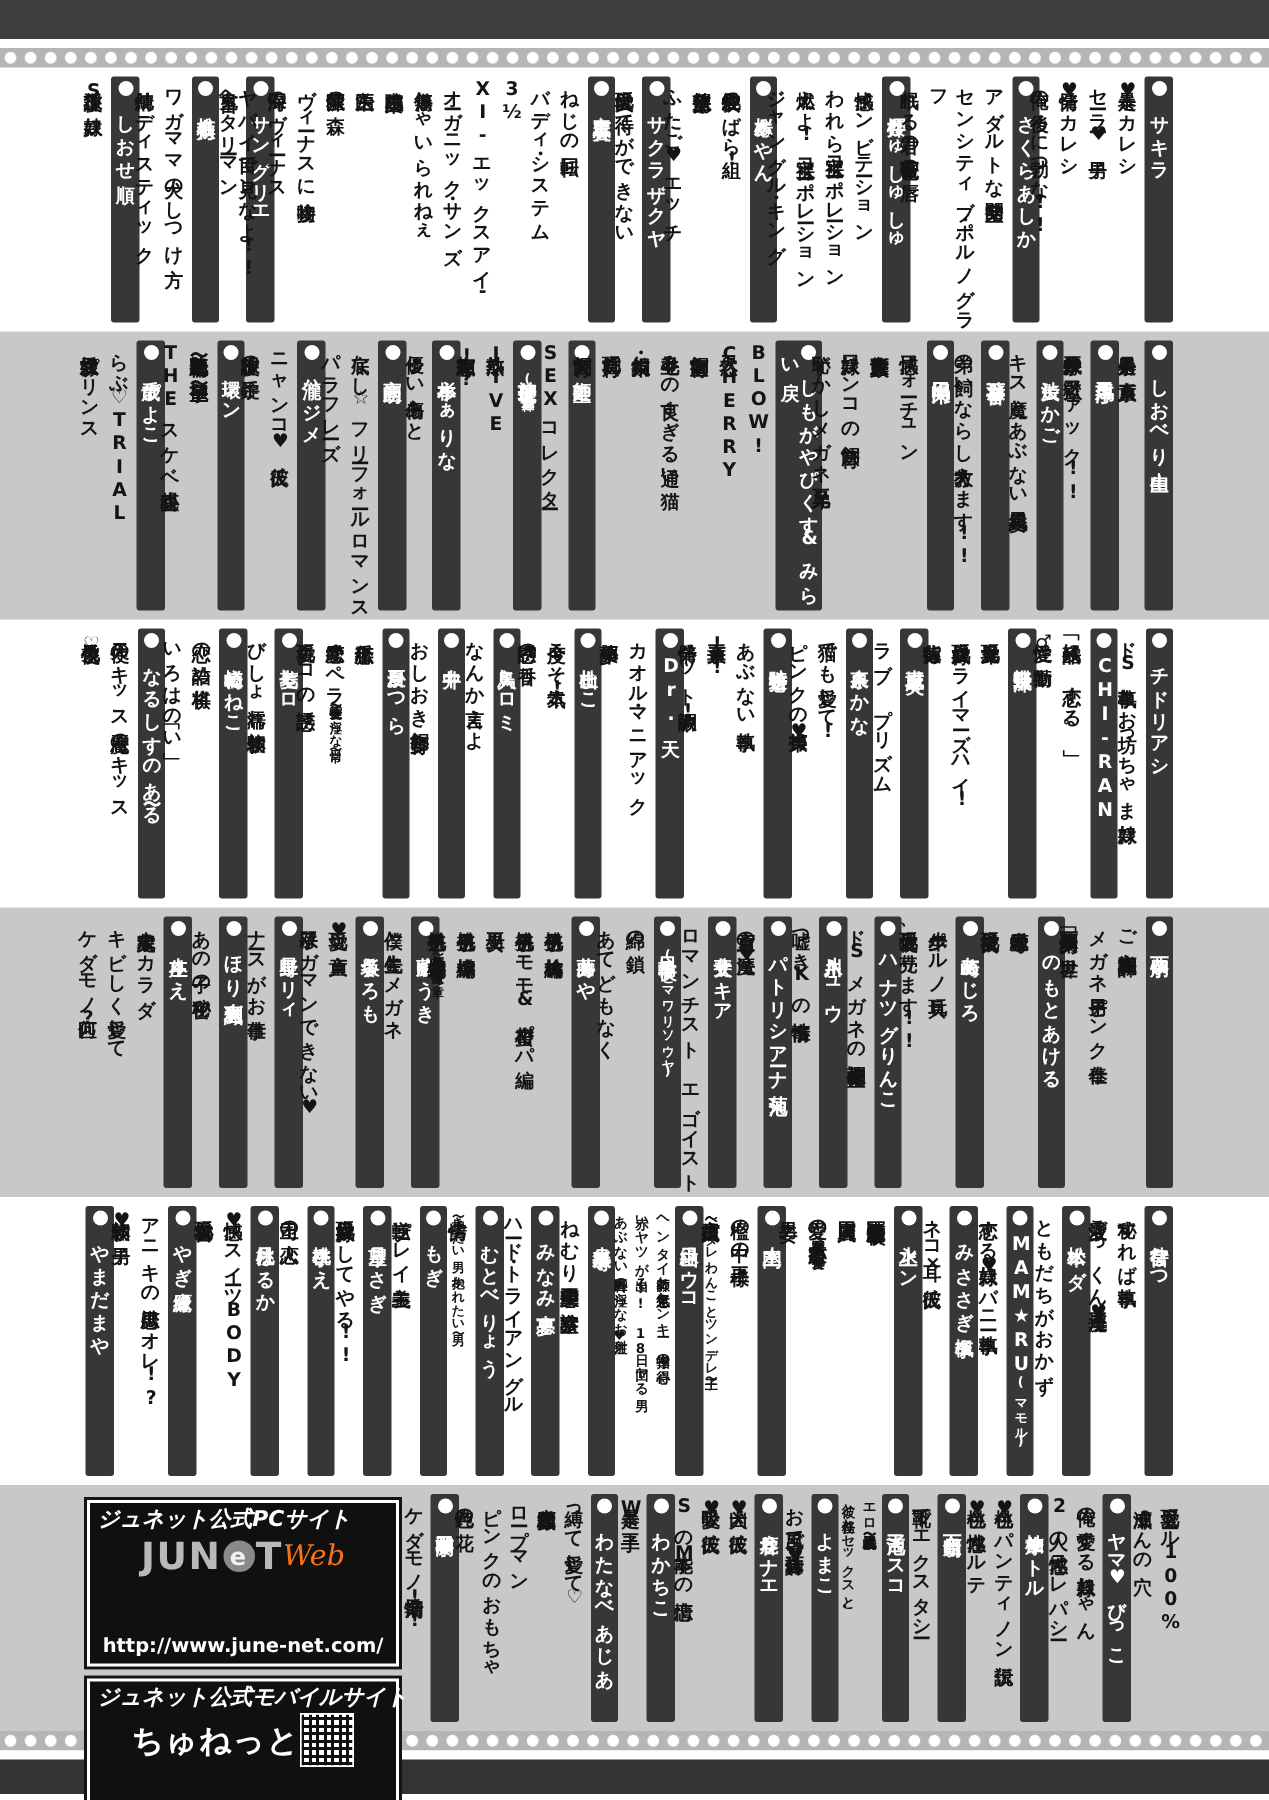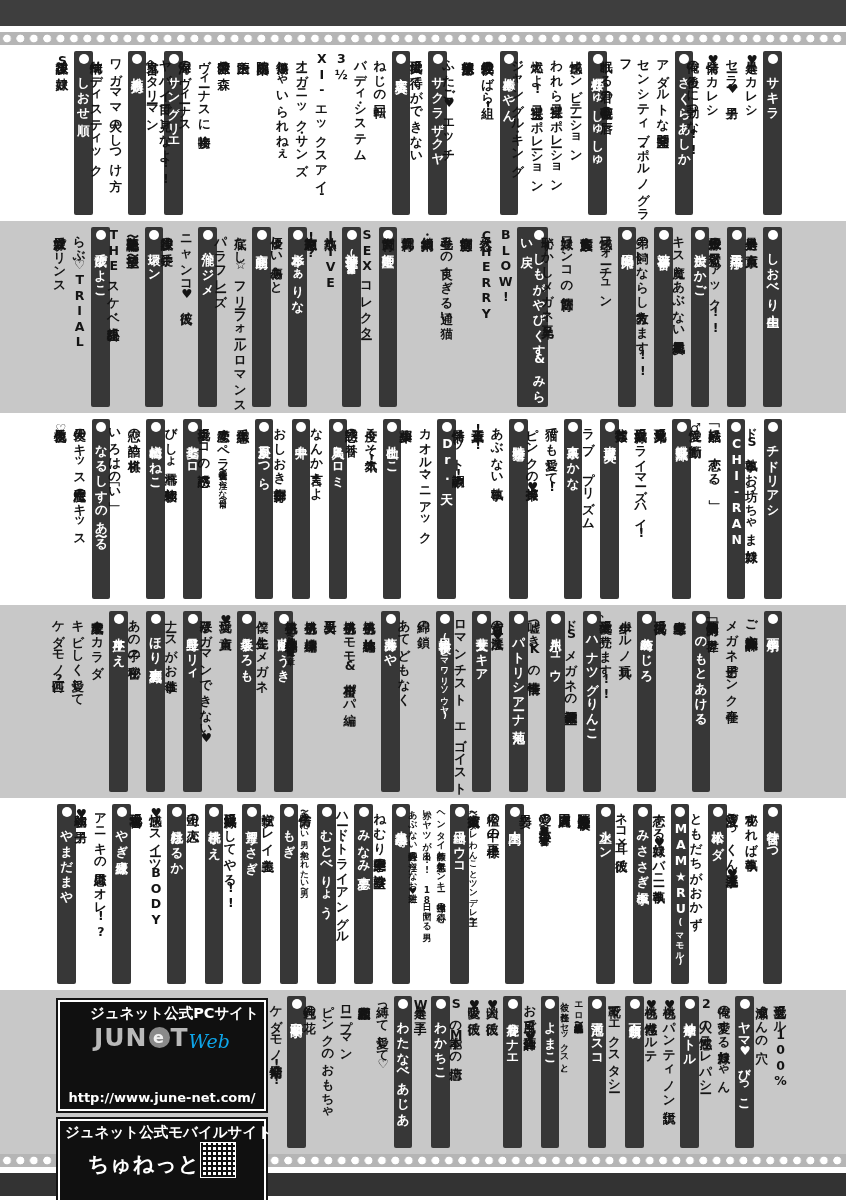--- a/index.html
+++ b/index.html
@@ -50,31 +50,31 @@
   .title .tsub{font-size:8.5px;letter-spacing:0;}
   .title.small{font-size:9px;line-height:1.35;letter-spacing:0;}
   
   #junet-panel{
     writing-mode:horizontal-tb;flex:0 0 auto;width:212px;
     display:flex;flex-direction:column;gap:4px;padding-top:2px;
   }
   .jbox{background:#ffffff;border:2px solid #141414;padding:2px;}
   .jbox-inner{background:#101010;padding:3px 5px 4px 5px;}
   .jhead{
-    color:#ffffff;font-size:14.5px;font-weight:bold;text-align:right;
-    white-space:nowrap;line-height:1.15;
-  }
-  .jlogo-row{display:flex;align-items:flex-end;justify-content:center;gap:0;margin:1px 0;}
+    color:#ffffff;font-size:14.5px;font-weight:bold;text-align:left;
+    white-space:nowrap;line-height:1.15;font-style:italic;
+  }
+  .jlogo-row{display:flex;align-items:center;justify-content:center;gap:0;margin:1px 0;}
   .jlogo{color:#b9b9b9;font-size:25px;font-weight:bold;letter-spacing:1px;display:inline-flex;align-items:center;}
   .je{
     display:inline-flex;align-items:center;justify-content:center;
     width:21px;height:21px;border-radius:50%;background:#8a8a8a;color:#f2f2f2;
     font-size:16px;font-weight:bold;margin:0 1px;
   }
-  .jweb{color:#0ea5e9;font-size:19px;font-style:italic;font-family:"DejaVu Serif","Liberation Serif",serif;}
+  .jweb{color:#f97316;font-size:19px;font-style:italic;font-family:"DejaVu Serif","Liberation Serif",serif;}
   .jurl{color:#ffffff;font-size:13px;font-weight:bold;text-align:center;white-space:nowrap;line-height:1.2;margin-top:38px;}
   .chune{color:#ffffff;font-size:21px;font-weight:bold;letter-spacing:1px;}
   .qr{
     width:34px;height:34px;background-color:#ffffff;border:1px solid #ffffff;
     background-image:
       repeating-linear-gradient(0deg,#111 0 2px,transparent 2px 5px),
       repeating-linear-gradient(90deg,#111 0 2px,transparent 2px 5px);
     flex:0 0 auto;
   }
 </style>

